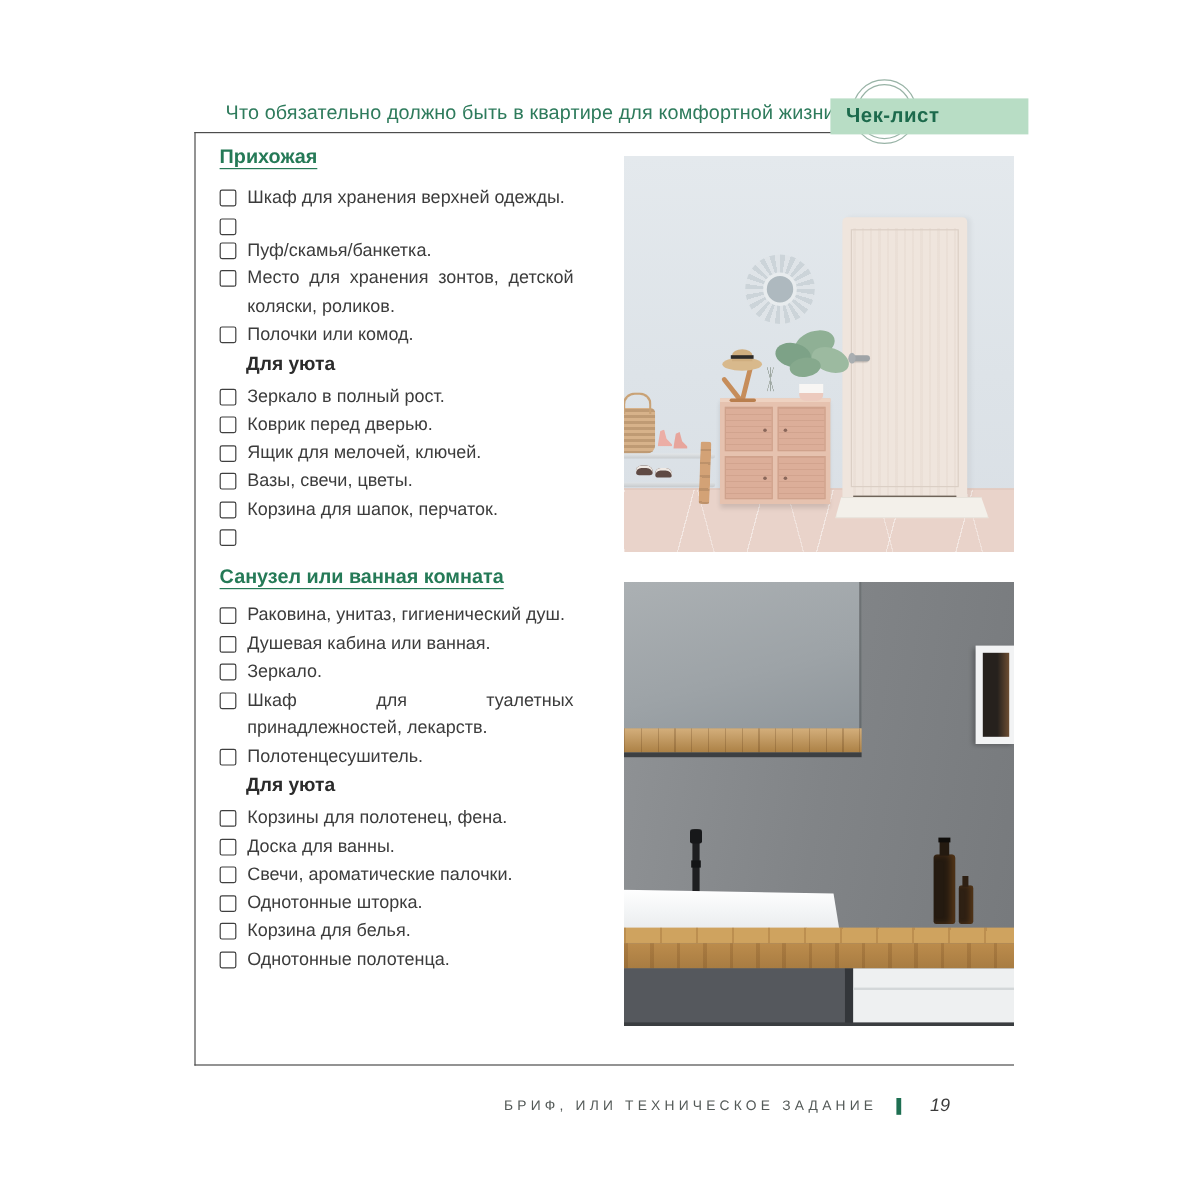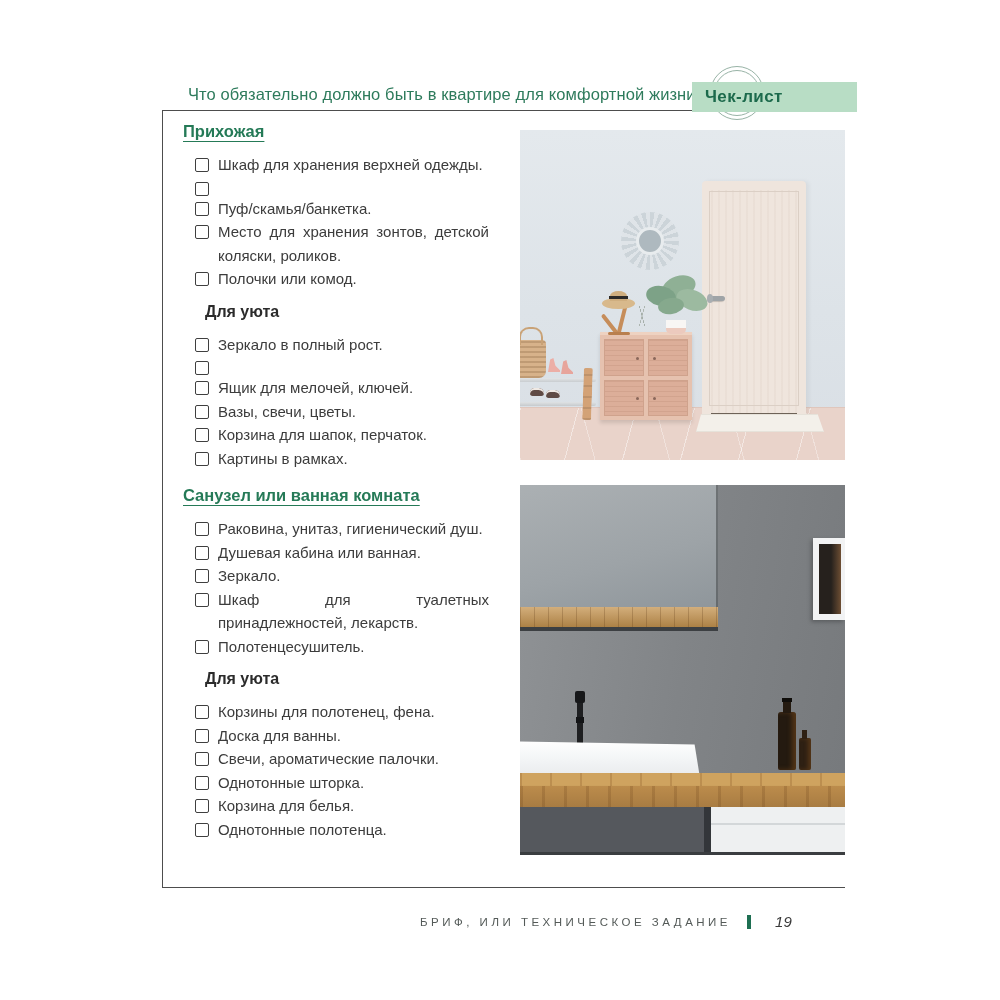--- a/index.html
+++ b/index.html
@@ -19,21 +19,21 @@
   
   .content-frame { position:absolute; left:162px; top:110px; width:683px; height:778px; box-sizing:border-box;
                    border-top:1px solid #4d4d4d; border-left:1px solid #4d4d4d; border-bottom:1px solid #4d4d4d; }
 
   
   .checklist { position:absolute; left:183px; top:122px; width:318px; }
   .sec-title { font-size:16.5px; font-weight:bold; color:#257a57; margin:0 0 12px 0;
                text-decoration:underline; text-underline-offset:4px; text-decoration-thickness:1px; }
   .sec-title.second { margin-top:16px; margin-bottom:10px; }
   .sub-title { font-size:16px; font-weight:bold; color:#2b2b2b; margin:4px 0 6px 22px; }
-  ul.items { list-style:none; margin:12px; padding:0; }
+  ul.items { list-style:none; margin:0; padding:0; }
   li.item { display:flex; align-items:flex-start; }
   .cb { flex:0 0 auto; width:12px; height:12px; border:1.6px solid #3f3f3f; border-radius:2px;
         margin:5px 9px 1px 0; background:#fff; }
   .lbl { font-size:15px; line-height:23.5px; color:#3c3c3c; width:272px; text-align:justify; }
 
   
   .fig { position:absolute; overflow:hidden; }
   .fig * { position:absolute; }
 
   
@@ -188,36 +188,36 @@
         </li>
     </ul>
     <h3 class="sub-title">Для уюта</h3>
     <ul class="items">
       <li class="item">
           <span class="cb"></span>
           <span class="lbl">Зеркало в полный рост.</span>
         </li>
       <li class="item">
           <span class="cb"></span>
+          <span class="lbl">Коврик перед дверью.</span>
         </li>
       <li class="item">
           <span class="cb"></span>
           <span class="lbl">Ящик для мелочей, ключей.</span>
         </li>
       <li class="item">
           <span class="cb"></span>
           <span class="lbl">Вазы, свечи, цветы.</span>
         </li>
       <li class="item">
           <span class="cb"></span>
           <span class="lbl">Корзина для шапок, перчаток.</span>
         </li>
       <li class="item">
           <span class="cb"></span>
-          <span class="lbl">Картины в рамках.</span>
         </li>
     </ul>
 
     <h2 class="sec-title second">Санузел или ванная комната</h2>
     <ul class="items">
       <li class="item">
           <span class="cb"></span>
           <span class="lbl">Раковина, унитаз, гигиенический душ.</span>
         </li>
       <li class="item">

